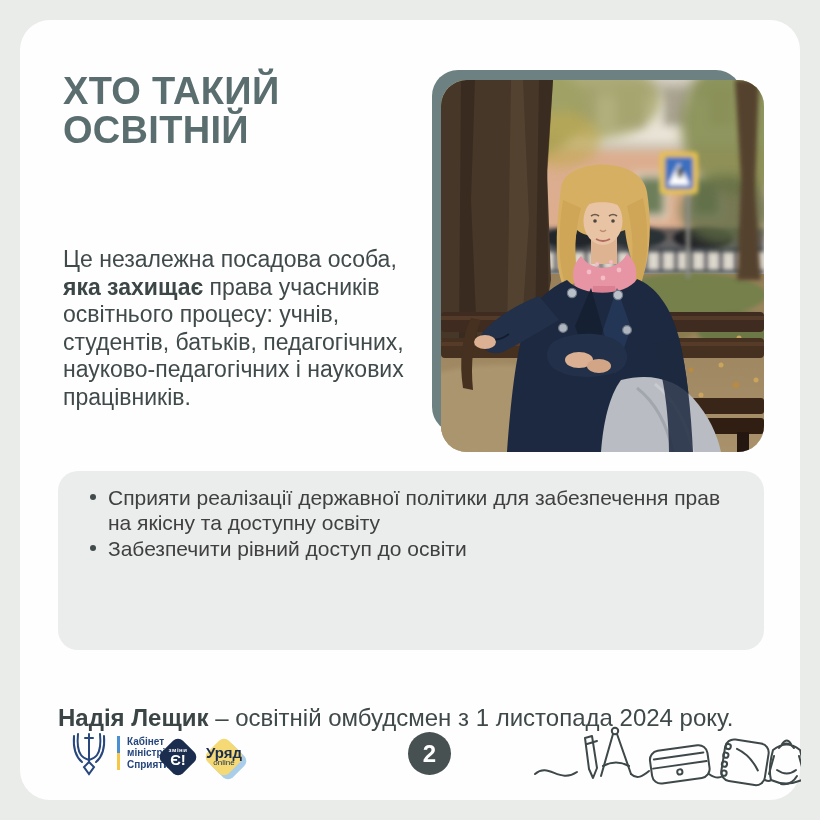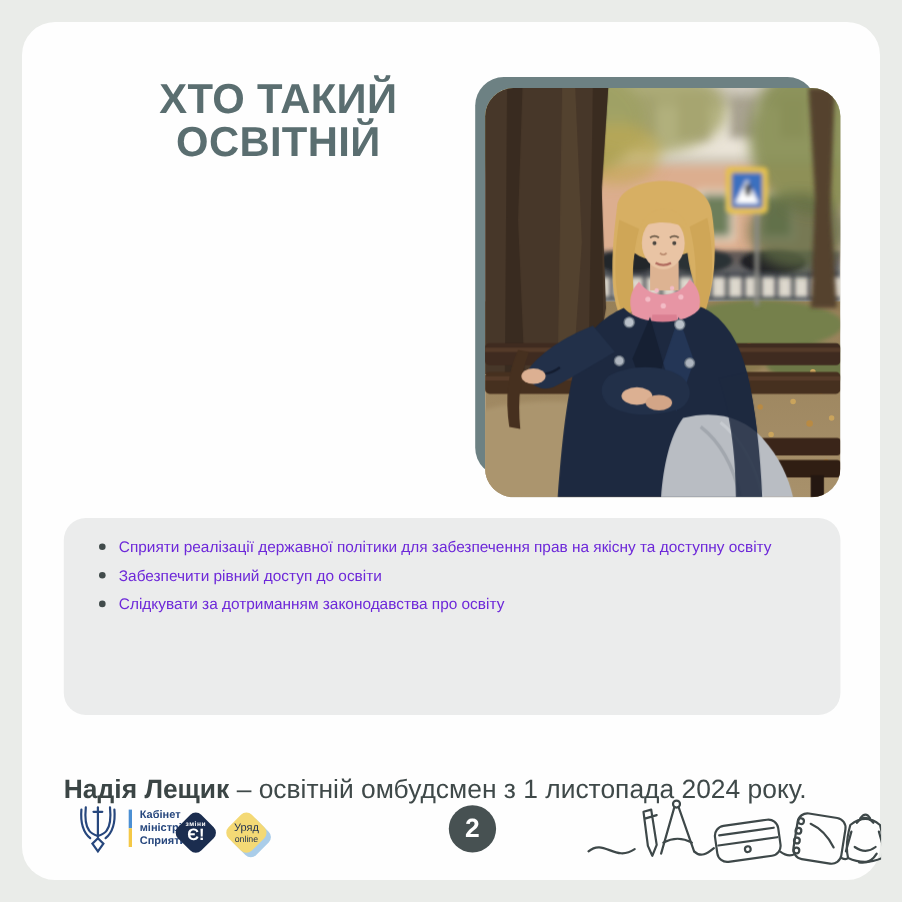--- a/index.html
+++ b/index.html
@@ -11,21 +11,21 @@
     overflow:hidden;
   }
   .card{
     position:absolute;left:20px;top:20px;width:780px;height:780px;
     background:#fefefe;border-radius:30px;
   }
   
   .title{
     position:absolute;left:43px;top:52px;width:380px;
     font-size:38px;line-height:39px;font-weight:bold;
-    color:#5a6e70;letter-spacing:.3px;text-align:center;
+    color:#5a6e70;letter-spacing:.3px;
   }
   
   .intro{
     position:absolute;left:43px;top:203px;width:356px;
     font-size:23px;line-height:27.5px;color:#404a4a;
   }
   .intro b{color:#3c4646;}
   
   .photo-backing{
     position:absolute;left:412px;top:50px;width:310px;height:363px;
@@ -40,21 +40,21 @@
   .tasks-box{
     position:absolute;left:38px;top:451px;width:706px;height:179px;
     background:#ebecec;border-radius:20px;box-sizing:border-box;
     padding:14px 20px 0 16px;
   }
   .tasks-heading{
     font-size:24px;font-weight:bold;color:#3d4747;margin:0 0 9px 0;
   }
   .tasks-list{list-style:none;margin:0;padding:0 0 0 34px;max-width:644px;}
   .tasks-list li{
-    position:relative;font-size:14px;line-height:25px;color:#6d28d9;
+    position:relative;font-size:21px;line-height:25px;color:#404040;
     margin-bottom:1px;
   }
   .tasks-list li::before{
     content:"";position:absolute;left:-18px;top:9px;width:6px;height:6px;
     border-radius:50%;background:#414b4b;
   }
   
   .person-line{
     position:absolute;left:38px;top:660px;width:720px;
     font-size:24px;color:#3f4949;
@@ -80,39 +80,40 @@
   .diamond.navy{background:#1b2d4f;}
   .diamond.blue-shadow{background:#aacde9;left:12px;top:12px;}
   .diamond.yellow{background:#f4d975;}
   .diamond-label{
     position:absolute;left:0;top:0;width:46px;height:46px;
     display:flex;flex-direction:column;align-items:center;justify-content:center;
     text-align:center;
   }
   .zminy-top{font-size:6px;font-weight:bold;color:#fff;letter-spacing:.5px;}
   .zminy-main{font-size:15px;font-weight:bold;color:#fff;line-height:14px;}
-  .uryad-top{font-size:10px;font-weight:normal;color:#1b2d4f;line-height:10px;}
+  .uryad-top{font-size:15px;font-weight:bold;color:#1b2d4f;line-height:10px;}
   .uryad-bottom{font-size:8px;color:#1b2d4f;line-height:9px;}
   .page-circle{
     position:absolute;left:375px;top:6px;width:43px;height:43px;border-radius:50%;
     background:#475152;color:#fff;font-size:24px;font-weight:bold;
     display:flex;align-items:center;justify-content:center;
   }
   .doodle{position:absolute;left:500px;top:-8px;}
 </style>
 </head>
 <body>
 
 <div class="card">
 
   <div class="title">
     <div>ХТО ТАКИЙ</div>
     <div>ОСВІТНІЙ</div>
   </div>
 
+  <p class="intro"><span>Це незалежна посадова особа, </span><b>яка захищає</b><span> права учасників освітнього процесу: учнів, студентів, батьків, педагогічних, науково-педагогічних і наукових працівників.</span></p>
 
   <div class="photo-backing"></div>
   <div class="photo">
     <svg width="323" height="372" viewBox="0 0 323 372">
       <defs>
         <filter id="b2">
             <feGaussianBlur stdDeviation="2"></feGaussianBlur>
           </filter>
         <filter id="b4">
             <feGaussianBlur stdDeviation="4"></feGaussianBlur>
@@ -292,21 +293,20 @@
 
         <path d="M238,258 C246,292 250,330 252,372 L228,372 C228,330 222,292 212,264 Z" fill="#1d2940" opacity=".85"></path>
       </g>
     </svg>
   </div>
 
   <div class="tasks-box">
     <ul class="tasks-list">
       <li>Сприяти реалізації державної політики для забезпечення прав на якісну та доступну освіту</li>
       <li>Забезпечити рівний доступ до освіти</li>
-      <li>Слідкувати за дотриманням законодавства про освіту</li>
     </ul>
   </div>
 
   <p class="person-line"><b>Надія Лещик</b><span> – освітній омбудсмен з 1 листопада 2024 року.</span></p>
 
   <div class="footer">
 
     <div class="gov-logo">
       <svg width="40" height="46" viewBox="0 0 40 46">
         <g stroke="#27477d" stroke-width="2" fill="none" stroke-linecap="round">

